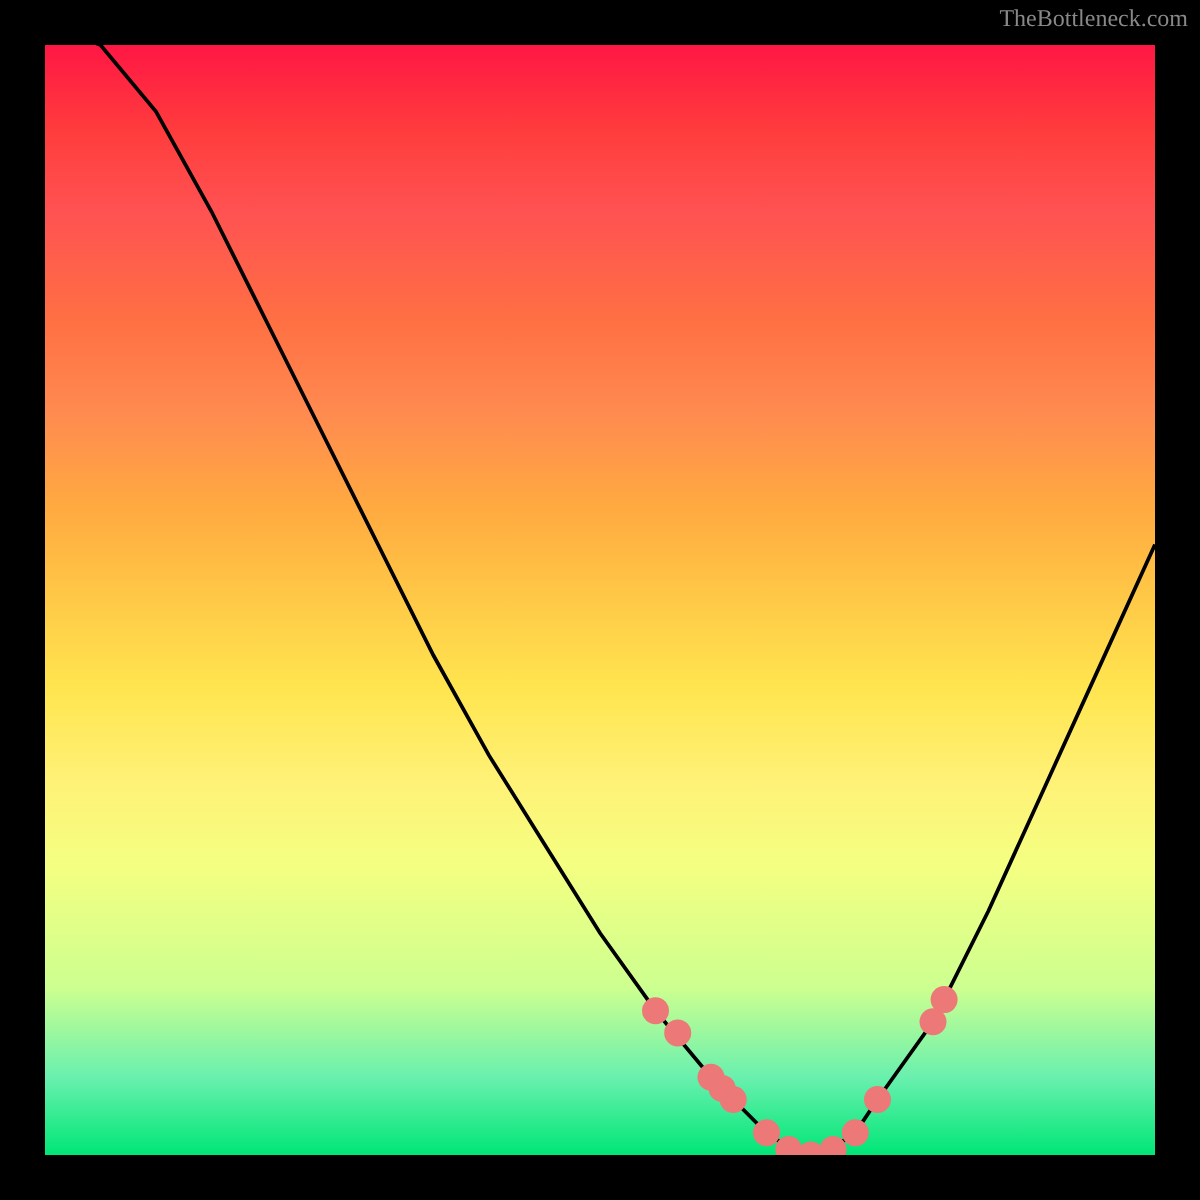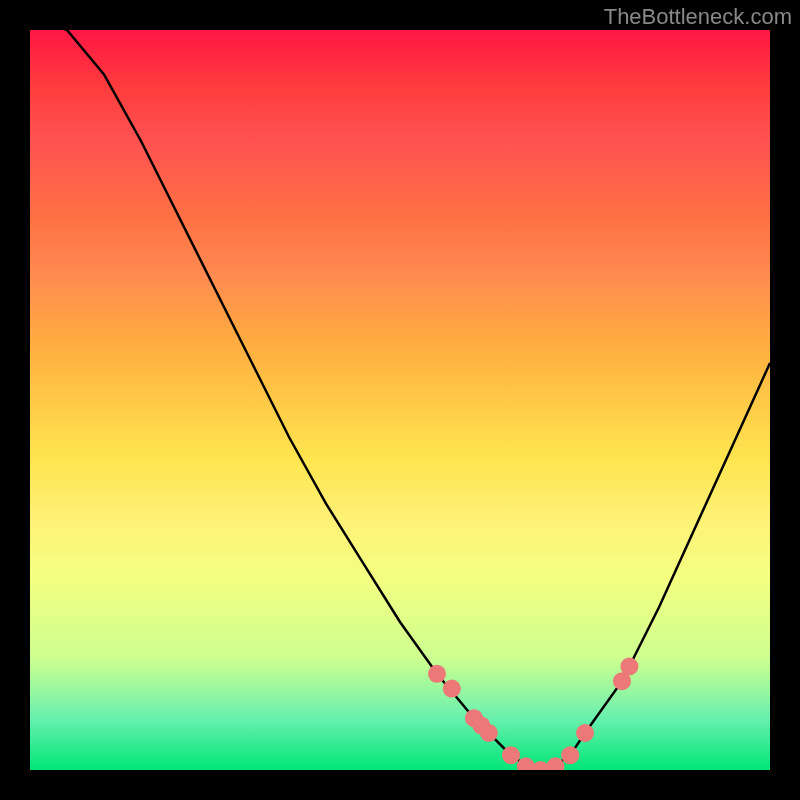--- a/index.html
+++ b/index.html
@@ -30,22 +30,22 @@
       #f4ff81 74%,
       #ccff90 85%,
       #69f0ae 93%,
       #00e676 100%
     );
   }
   .watermark {
     position: absolute;
     top: 4px;
     right: 8px;
-    font-family: Liberation Sans, sans-serif;
-    font-size: 22px;
+    font-family: Liberation Serif, serif;
+    font-size: 16px;
     color: #888;
     z-index: 10;
   }
   svg.overlay {
     position: absolute;
     top: 30px;
     left: 30px;
     width: 740px;
     height: 740px;
   }

